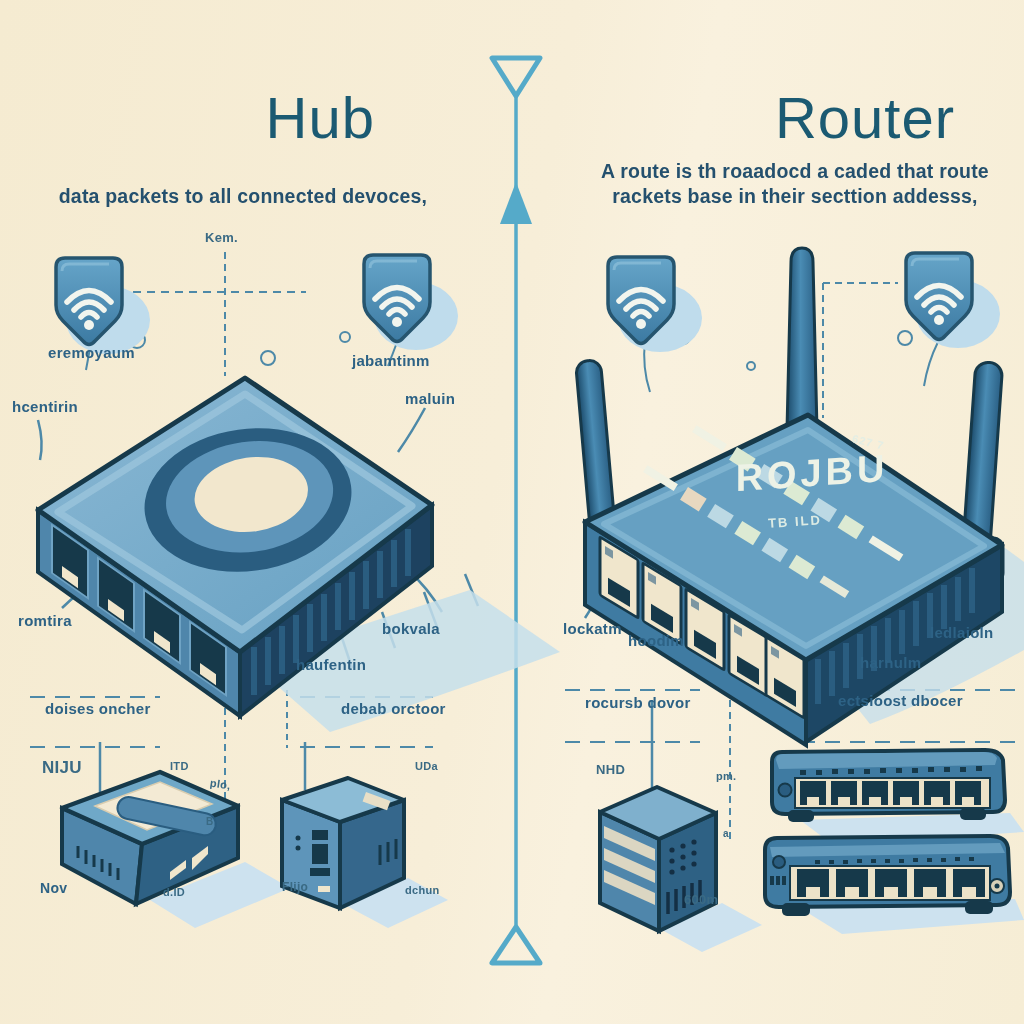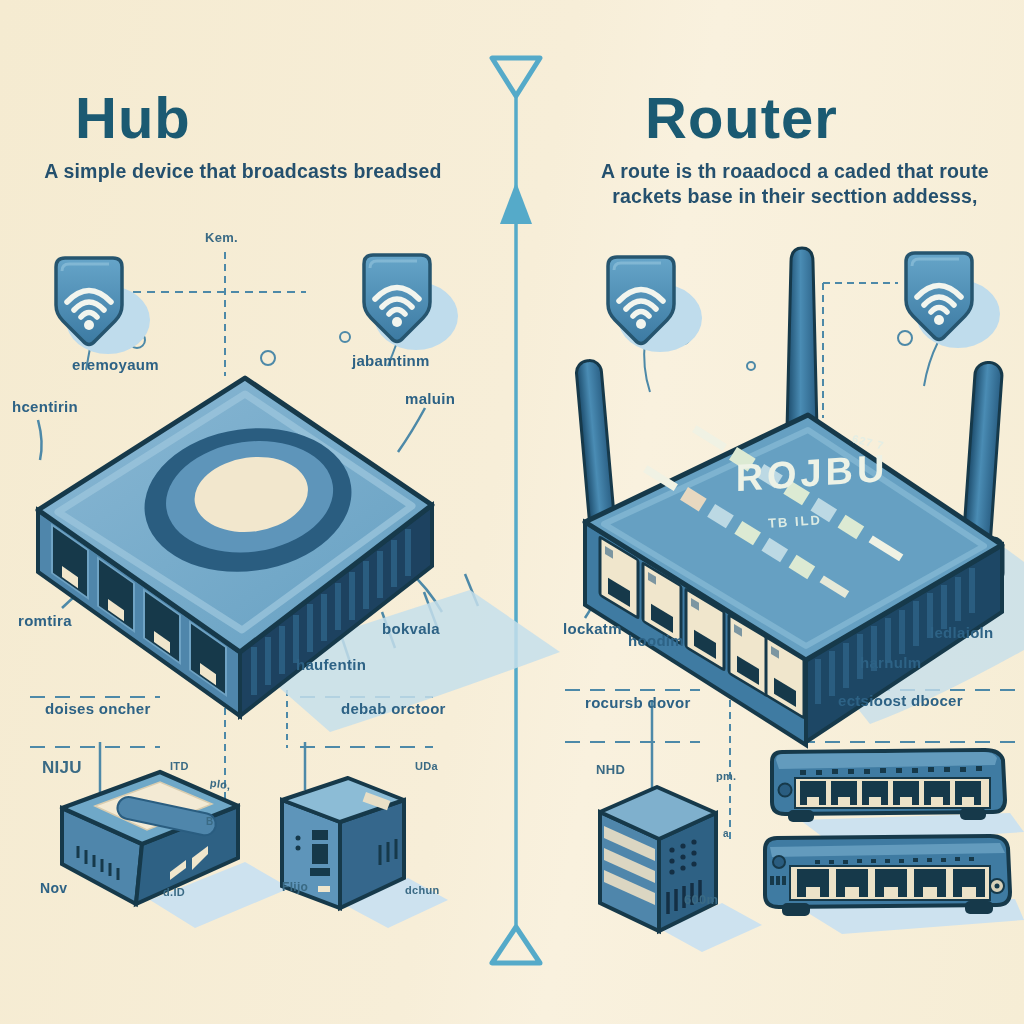--- a/index.html
+++ b/index.html
@@ -7,22 +7,22 @@
     position:relative;width:1024px;height:1024px;overflow:hidden;
     background:linear-gradient(100deg,#f5ebd1 0%,#f7eed8 48%,#f9f1de 60%,#f6edd5 100%);
     font-family:"Liberation Sans",sans-serif;
   }
   svg{position:absolute;left:0;top:0;}
   .lbl{
     position:absolute;font-weight:700;color:#2d6285;font-size:15px;
     letter-spacing:.3px;white-space:nowrap;z-index:5;
   }
   .title{
-    position:absolute;font-size:58px;font-weight:700;color:#1b5a72;
-    text-align:left;letter-spacing:1px;z-index:5;
+    position:absolute;font-size:58px;font-weight:400;color:#1b5a72;
+    text-align:right;letter-spacing:1px;z-index:5;
   }
   .desc{
     position:absolute;font-size:19.5px;font-weight:700;color:#24506e;
     text-align:center;z-index:5;letter-spacing:.2px;
   }
   .tiny{font-size:11px;font-weight:700;color:#3a6a84;}
   .brand{
     position:absolute;left:722px;top:452px;width:180px;text-align:center;
     font-size:38px;font-weight:800;color:#edf2e6;letter-spacing:4px;
     transform:rotate(-4deg) skewX(-4deg);z-index:5;
@@ -420,28 +420,28 @@
     </g>
     <circle cx="779" cy="862" r="6" fill="#2a5d80" stroke="#16394a" stroke-width="2"></circle>
     <circle cx="997" cy="886" r="7" fill="#d8d0b8" stroke="#16394a" stroke-width="2"></circle>
     <circle cx="997" cy="886" r="2.5" fill="#16394a"></circle>
     <rect x="782" y="903" width="28" height="13" rx="5" fill="#16394a"></rect>
     <rect x="965" y="901" width="28" height="13" rx="5" fill="#16394a"></rect>
   </g>
 </svg>
 
 <div class="title" style="left:75px;top:84px;width:300px;">Hub</div>
-<div class="desc" style="left:18px;top:160px;width:450px;">A simple device that broadcasts breadsed</div>
+<div class="desc" style="left:18px;top:185px;width:450px;">data packets to all connected devoces,</div>
 
 <div class="title" style="left:645px;top:84px;width:310px;">Router</div>
 <div class="desc" style="left:570px;top:185px;width:450px;">rackets base  in their secttion addesss,</div>
 <div class="desc" style="left:570px;top:160px;width:450px;">A route is th roaadocd a caded that route</div>
 
 <div class="lbl tiny" style="left:205px;top:230px;font-size:13px;">Kem.</div>
-<div class="lbl" style="left:48px;top:356px;margin-left:24px;">eremoyaum</div>
+<div class="lbl" style="left:48px;top:344px;">eremoyaum</div>
 <div class="lbl" style="left:352px;top:352px;">jabamtinm</div>
 <div class="lbl" style="left:12px;top:398px;">hcentirin</div>
 <div class="lbl" style="left:405px;top:390px;text-align:center;">maluin</div>
 <div class="lbl" style="left:18px;top:612px;">romtira</div>
 <div class="lbl" style="left:382px;top:620px;">bokvala</div>
 <div class="lbl" style="left:296px;top:656px;">haufentin</div>
 <div class="lbl" style="left:45px;top:700px;">doises oncher</div>
 <div class="lbl" style="left:322px;top:700px;margin-left:19px;">debab orctoor</div>
 <div class="lbl tiny" style="left:42px;top:758px;font-size:17px;">NIJU</div>
 <div class="lbl tiny" style="left:170px;top:760px;">ITD</div>

